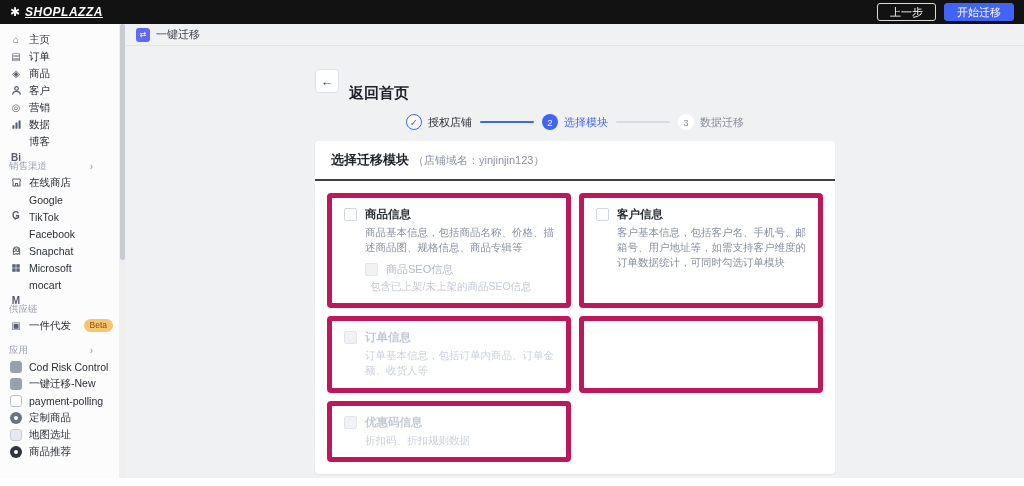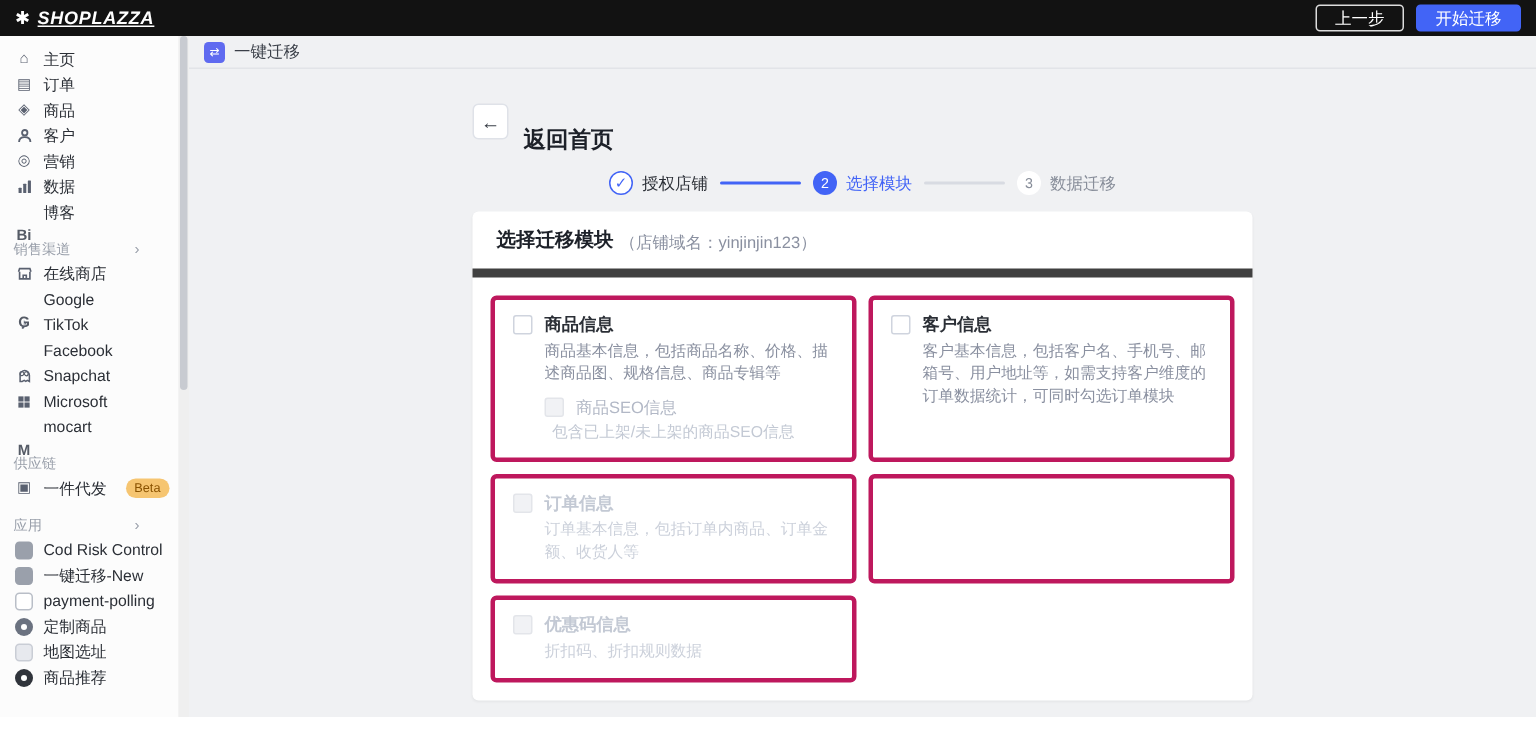--- a/index.html
+++ b/index.html
@@ -60,26 +60,26 @@
   .step.done .step-circle { border:1.5px solid #4264f6; color:#4264f6; background:#fff; font-size:10px; }
   .step.done .step-label { color:#2b2f36; }
   .step.active .step-circle { background:#4264f6; color:#fff; }
   .step.active .step-label { color:#4264f6; }
   .step.pending .step-circle { background:#ffffff; color:#878d99; }
   .step.pending .step-label { color:#878d99; }
   .connector { width:54px; height:2px; background:#d8dbe2; border-radius:1px; }
   .connector.blue { background:#4264f6; }
 
   .card { background:#fff; border-radius:4px; box-shadow:0 1px 2px rgba(0,0,0,.05); }
-  .card-head { padding:10px 16px; border-bottom:6px solid #404040; display:flex; align-items:flex-end; gap:4px; }
+  .card-head { padding:10px 16px; border-bottom:2px solid #404040; display:flex; align-items:center; gap:4px; }
   .card-title { font-size:13px; font-weight:bold; color:#1d2129; }
   .card-sub { font-size:11px; color:#8a90a0; }
   .card-body { padding:12px; display:grid; grid-template-columns:1fr 1fr; gap:8px; }
 
-  .module { border:3px solid #be185d; border-radius:4px; padding:9px 12px; min-height:58px; cursor:pointer; }
+  .module { border:5px solid #be185d; border-radius:4px; padding:9px 12px; min-height:58px; cursor:pointer; }
   .module-head { display:flex; align-items:flex-start; gap:8px; }
   .checkbox { width:13px; height:13px; border:1px solid #cfd4de; border-radius:2px; background:#fff; flex:none; margin-top:1px; cursor:pointer; }
   .checkbox.disabled { background:#f1f2f5; border-color:#e3e5ea; cursor:default; }
   .module-label { font-size:11.5px; font-weight:bold; color:#2b2f36; }
   .module-desc { font-size:10.5px; color:#8a90a0; line-height:1.45; margin:3px 0 0 21px; }
   .module.disabled { cursor:default; }
   .module.disabled .module-label { color:#c3c9d4; }
   .module.disabled .module-desc { color:#ccd1db; }
   .sub-module { margin:7px 0 0 21px; }
   .sub-head { display:flex; align-items:flex-start; gap:8px; }

